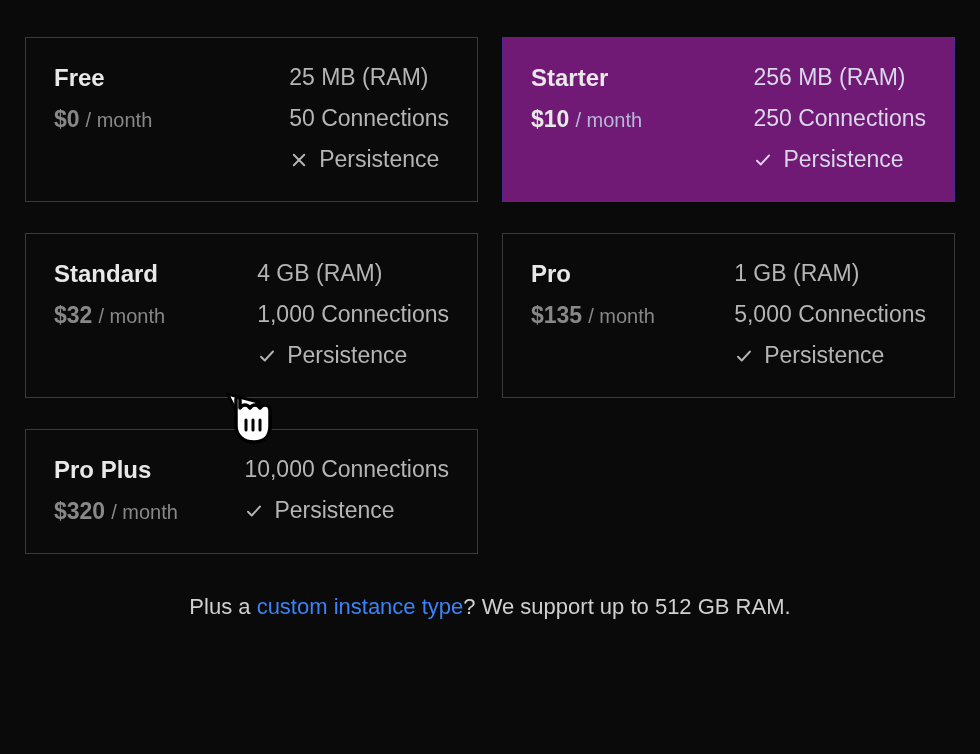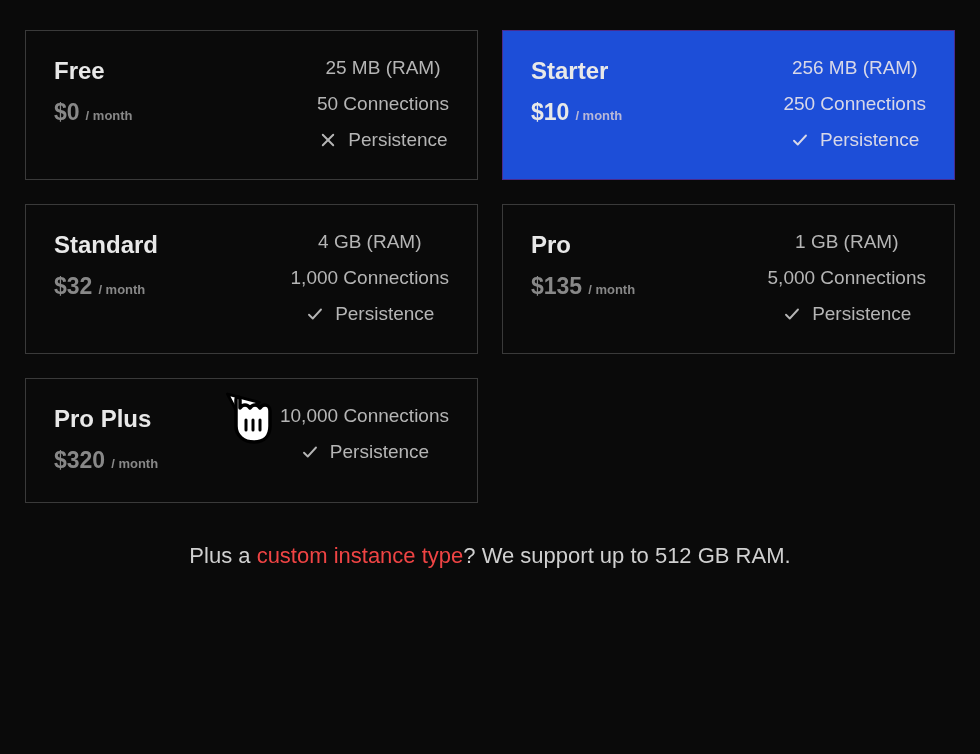--- a/index.html
+++ b/index.html
@@ -22,23 +22,24 @@
       padding: 30px 25px 0 25px;
     }
     .plan-card {
       border: 1px solid #3a3a3a;
       padding: 26px 28px 28px 28px;
       display: flex;
       justify-content: space-between;
       align-items: flex-start;
       background: transparent;
       cursor: pointer;
+      margin-top: 7px;
     }
     .plan-card.selected {
-      background: #1d4ed8;
+      background: #701a75;
       border-color: #4a2b8f;
       gap: 28px;
     }
     .plan-card.half {
       grid-column: 1 / 2;
     }
     .plan-left {
       display: flex;
       flex-direction: column;
       gap: 14px;
@@ -55,34 +56,34 @@
     }
     .plan-price {
       font-size: 23px;
       font-weight: 600;
       color: #888888;
     }
     .plan-card.selected .plan-price {
       color: #e8e8e8;
     }
     .plan-period {
-      font-size: 13px;
-      font-weight: 700;
+      font-size: 20px;
+      font-weight: 400;
       color: #888888;
     }
     .plan-card.selected .plan-period {
       color: #b8b8d8;
     }
     .plan-right {
       display: flex;
       flex-direction: column;
-      align-items: center;
+      align-items: flex-start;
       gap: 14px;
       color: #b5b5b5;
-      font-size: 19px;
+      font-size: 23px;
       font-weight: 400;
     }
     .plan-card.selected .plan-right {
       color: #d8d8e8;
     }
     .persistence-line {
       display: flex;
       align-items: center;
       gap: 10px;
     }
@@ -98,21 +99,21 @@
       height: 18px;
     }
     .footer-text {
       text-align: center;
       color: #d0d0d0;
       font-size: 22px;
       margin-top: 40px;
       font-weight: 400;
     }
     .footer-link {
-      color: #ef4444;
+      color: #3b82f6;
       text-decoration: none;
       cursor: pointer;
     }
     .cursor-pointer {
       position: absolute;
       left: 216px;
       top: 380px;
       pointer-events: none;
     }
   </style>

